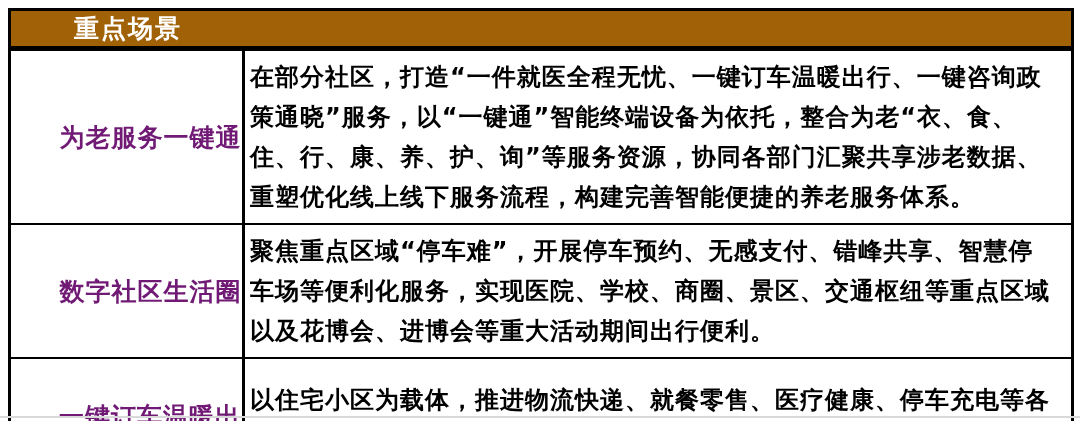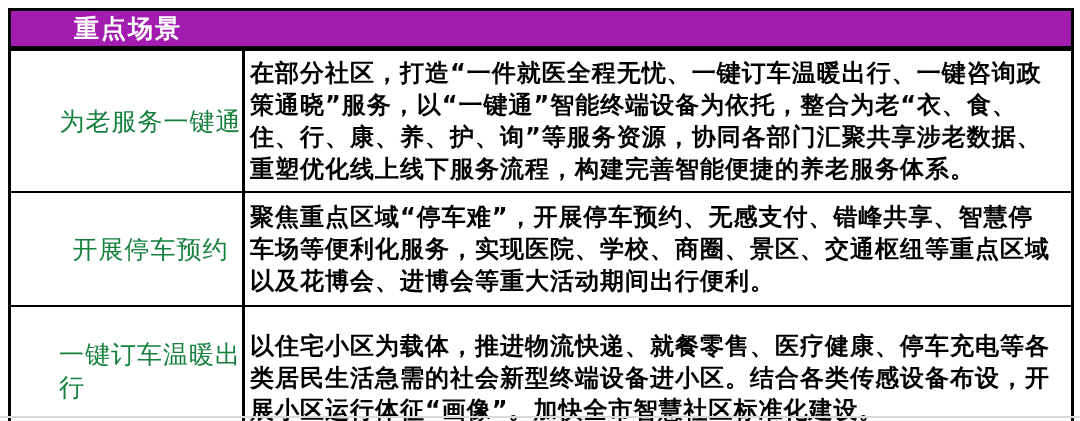--- a/index.html
+++ b/index.html
@@ -47,38 +47,38 @@
     border-top: 2px solid #000;
   }
   .body-row:first-of-type { border-top: none; }
   .scenario-cell {
     width: 234px;
     border-right: 3px solid #000;
     display: flex;
     align-items: center;
     justify-content: center;
     font-size: 25px;
-    font-weight: normal;
+    font-weight: bold;
     letter-spacing: 1px;
-    color: #15803d;
+    color: #701a75;
     box-sizing: border-box;
     flex-shrink: 0;
     padding-left: 48px;
   }
   .content-cell {
     flex: 1;
     display: flex;
     align-items: center;
     box-sizing: border-box;
     padding: 6px 4px 6px 5px;
   }
   .content-text {
     font-size: 24px;
     font-weight: bold;
-    line-height: 32px;
+    line-height: 40px;
     letter-spacing: 1px;
     color: #000;
     white-space: pre-line;
     text-align: justify;
   }
   .row-1 .content-cell { min-height: 127px; }
   .row-2 .content-cell { min-height: 112px; }
   .row-3 .content-cell { min-height: 112px; margin-top: 15px; }
   .bottom-divider {
     position: absolute;
@@ -89,36 +89,36 @@
     background: #d9d9d9;
   }
 </style>
 </head>
 <body>
 
 <div class="page">
 
   <div class="tbl">
 
-    <div class="header-row" id="hdr" style="background: #a21caf; color: rgb(255, 255, 255);">
+    <div class="header-row" id="hdr" style="background: #a16207; color: rgb(255, 255, 255);">
       <div class="header-cell left">重点场景</div>
     </div>
 
     <div class="body-row row-1">
       <div class="scenario-cell">为老服务一键通</div>
       <div class="content-cell">
         <div class="content-text">在部分社区，打造“一件就医全程无忧、一键订车温暖出行、一键咨询政
 策通晓”服务，以“一键通”智能终端设备为依托，整合为老“衣、食、
 住、行、康、养、护、询”等服务资源，协同各部门汇聚共享涉老数据、
 重塑优化线上线下服务流程，构建完善智能便捷的养老服务体系。</div>
       </div>
     </div>
 
     <div class="body-row row-2">
-      <div class="scenario-cell">开展停车预约</div>
+      <div class="scenario-cell">数字社区生活圈</div>
       <div class="content-cell">
         <div class="content-text">聚焦重点区域“停车难”，开展停车预约、无感支付、错峰共享、智慧停
 车场等便利化服务，实现医院、学校、商圈、景区、交通枢纽等重点区域
 以及花博会、进博会等重大活动期间出行便利。</div>
       </div>
     </div>
 
     <div class="body-row row-3">
       <div class="scenario-cell">一键订车温暖出行</div>
       <div class="content-cell">

